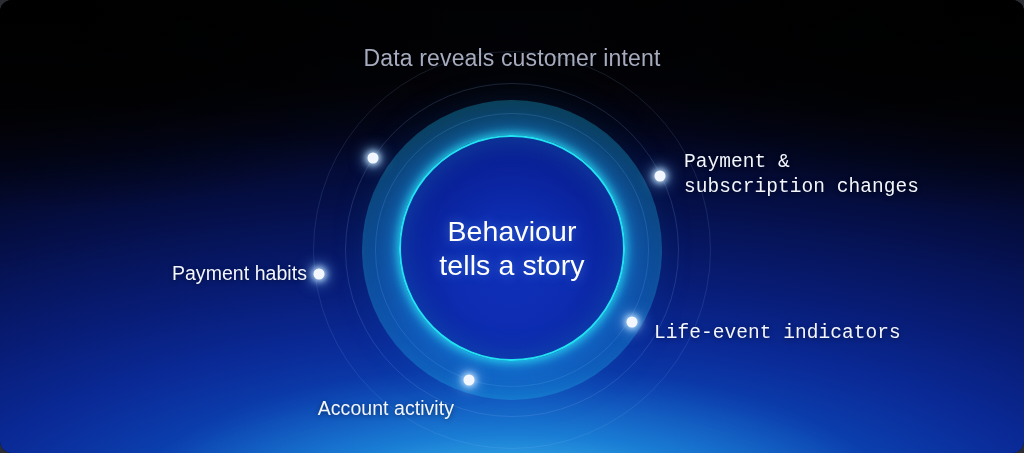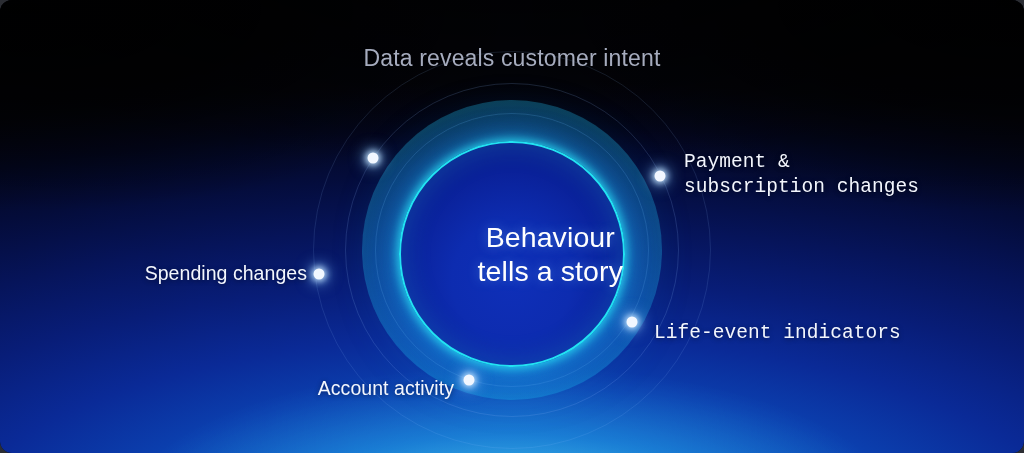--- a/index.html
+++ b/index.html
@@ -87,40 +87,40 @@
       rgba(20,130,230,0.55) 0%,
       rgba(18,100,210,0.38) 52%,
       rgba(30,200,240,0.30) 72%,
       rgba(30,200,240,0.0) 86%);
     pointer-events: none;
   }
 
   #core-circle {
     position: absolute;
     left: 512px;
-    top: 254px;
+    top: 248px;
     width: 226px;
     height: 226px;
     transform: translate(-50%, -50%);
     border-radius: 50%;
     border: 2.6px solid #22e2f2;
     background: radial-gradient(circle at 50% 62%,
       #0f2fb8 0%,
       #0d2cb0 34%,
       #0a2199 62%,
       #0a1d86 82%,
       #0d2490 100%);
     box-shadow:
       0 0 10px 1.5px rgba(40,225,245,0.85),
       0 0 26px 4px rgba(35,190,240,0.50),
       0 0 52px 12px rgba(25,140,230,0.34),
       inset 0 0 26px 4px rgba(40,210,245,0.18);
     display: flex;
     align-items: center;
-    justify-content: flex-end;
+    justify-content: center;
     box-sizing: border-box;
   }
 
   #core-label {
     text-align: center;
     color: #ffffff;
     font-size: 28.5px;
     line-height: 1.21;
     font-weight: 400;
     letter-spacing: 0.1px;
@@ -163,21 +163,21 @@
     font-weight: 400;
     letter-spacing: 0.05px;
     white-space: pre-line;
     text-shadow: 0 1px 5px rgba(0,0,0,0.45);
   }
   .node-label.right { text-align: left; font-family: Liberation Mono, monospace; }
   .node-label.left  { text-align: right; }
 
   #label-saving-patterns           { right: 662px; top: 141px; }
   #label-spending-habits           { right: 717px; top: 261px; }
-  #label-account-activity          { right: 570px; top: 376px; }
+  #label-account-activity          { right: 570px; top: 396px; }
   #label-payment-subscription      { left: 684px;  top: 150px; }
   #label-life-event-indicators     { left: 654px;  top: 321px; }
 </style>
 </head>
 <body>
 
 <div id="infographic-card">
 
   <div class="bg-layer" id="bg-base"></div>
   <div class="bg-layer" id="bg-corner-dark"></div>
@@ -195,19 +195,19 @@
     <div id="core-label">Behaviour
 tells a story</div>
   </div>
 
   <div class="node-dot" style="left:373px; top:158px;"></div>
   <div class="node-dot" style="left:319px; top:274px;"></div>
   <div class="node-dot" style="left:469px; top:380px;"></div>
   <div class="node-dot" style="left:660px; top:176px;"></div>
   <div class="node-dot" style="left:632px; top:322px;"></div>
 
-  <div class="node-label left" id="label-spending-habits">Spending changes</div>
+  <div class="node-label left" id="label-spending-habits">Payment habits</div>
   <div class="node-label left" id="label-account-activity">Account activity</div>
   <div class="node-label right" id="label-payment-subscription">Payment &amp;
 subscription changes</div>
   <div class="node-label right" id="label-life-event-indicators">Life-event indicators</div>
 
 </div>
 
 </body></html>

